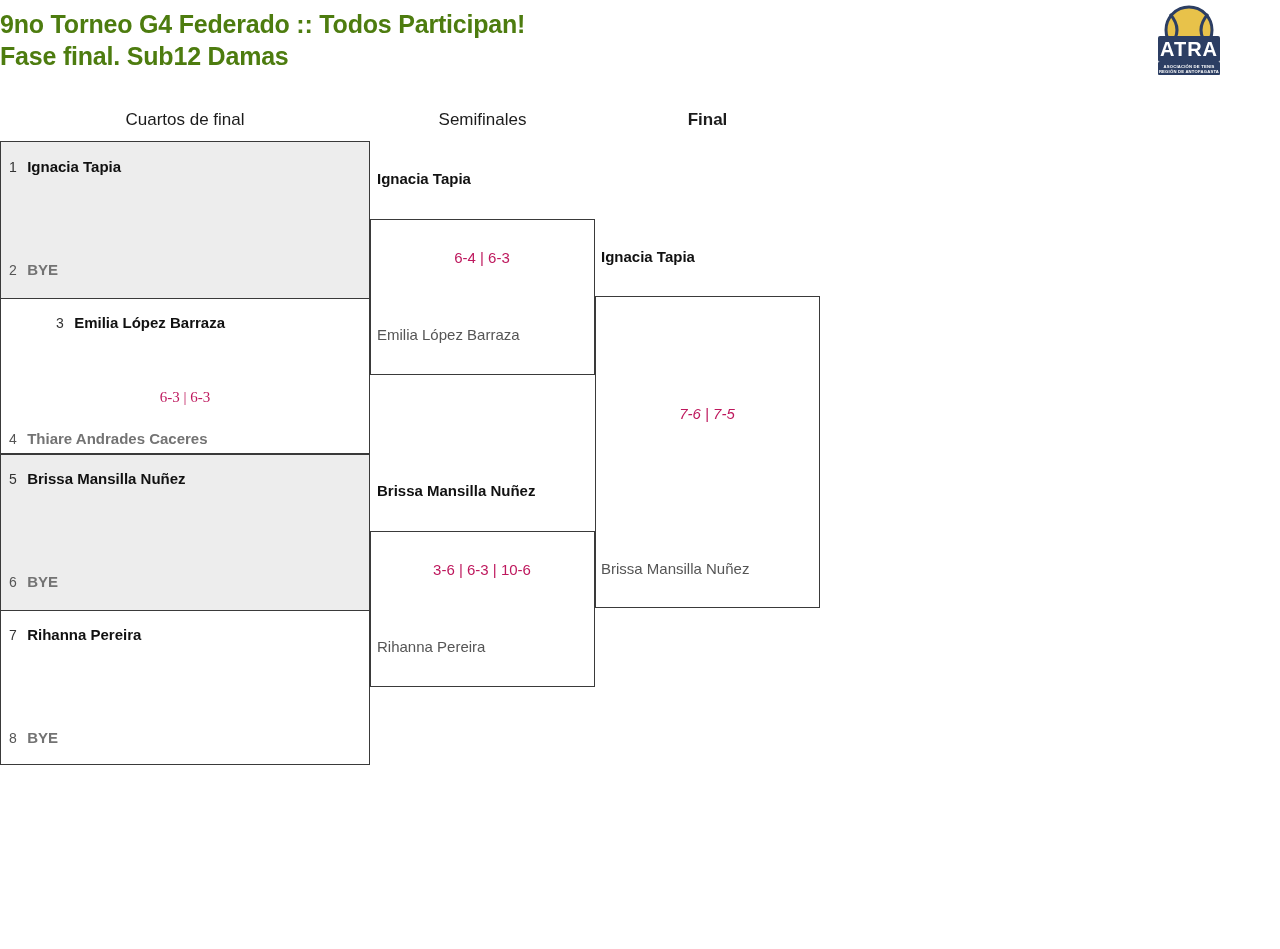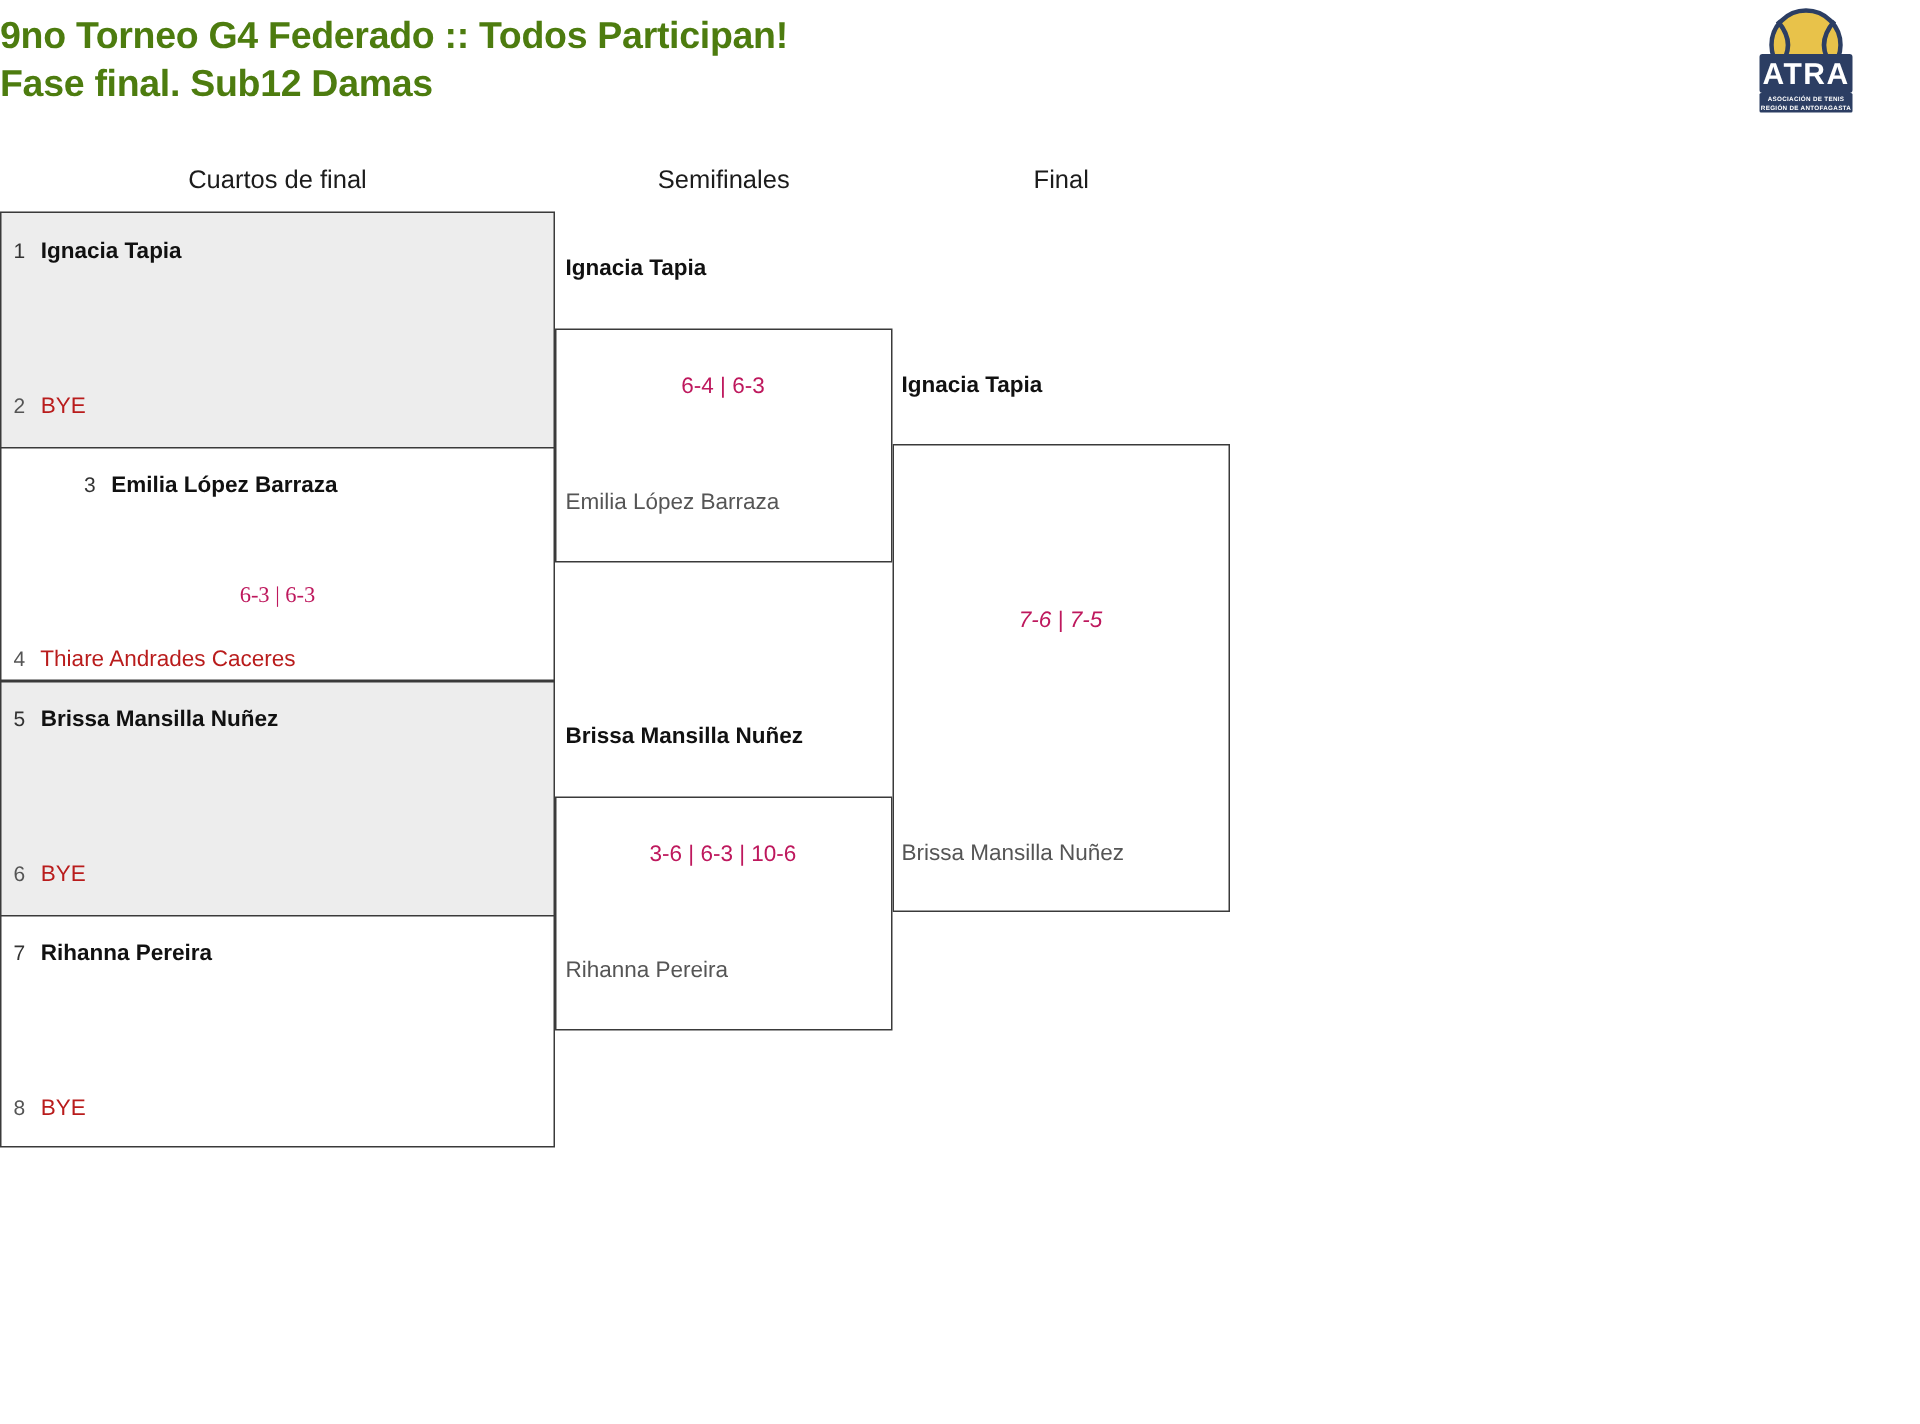--- a/index.html
+++ b/index.html
@@ -29,41 +29,41 @@
     font-weight: 700;
     line-height: 32px;
     letter-spacing: -0.2px;
     color: #4d7c0f;
     white-space: nowrap;
   }
 
   
   #logo {
     position: absolute;
-    right: 37px;
+    right: 52px;
     top: 2px;
     width: 78px;
     height: 78px;
     text-align: right;
   }
   #logo svg { display: block; }
 
   
   .round-header {
     position: absolute;
     top: 108px;
     font-size: 17px;
     font-weight: 400;
     color: #1c1c1c;
     text-align: center;
     line-height: 24px;
   }
   #round-header-0 { left: 0px;   width: 370px; }
   #round-header-1 { left: 370px; width: 225px; }
-  #round-header-2 { left: 595px; width: 225px; }
+  #round-header-2 { left: 595px; width: 225px; font-weight: bold; }
 
   
   #bracket {
     position: absolute;
     left: 0px;
     top: 0px;
     width: 1280px;
     height: 949px;
   }
 
@@ -83,21 +83,21 @@
     line-height: 20px;
     white-space: nowrap;
   }
   .qf-player .seed {
     display: inline-block;
     min-width: 14px;
     color: #555555;
     font-weight: 400;
     font-size: 14px;
   }
-  .qf-player .pname { color: #b91c1c; font-weight: 400; }
+  .qf-player .pname { color: #737373; font-weight: 700; }
   .qf-player.winner .pname { color: #111111; font-weight: 700; }
   .qf-player.winner .seed { color: #333333; }
 
   
   .score {
     position: absolute;
     font-size: 15px;
     line-height: 20px;
     color: #be185d;
     text-align: center;

